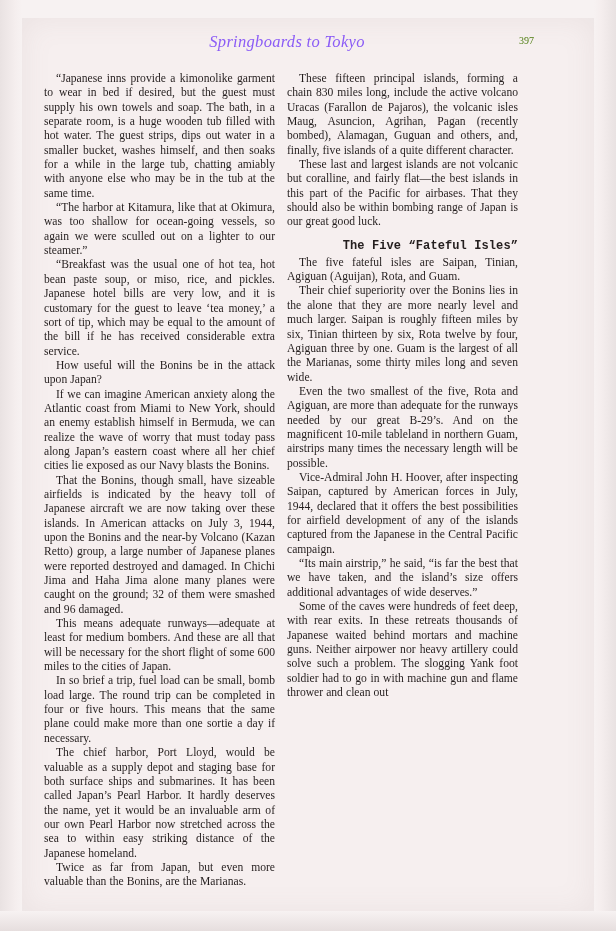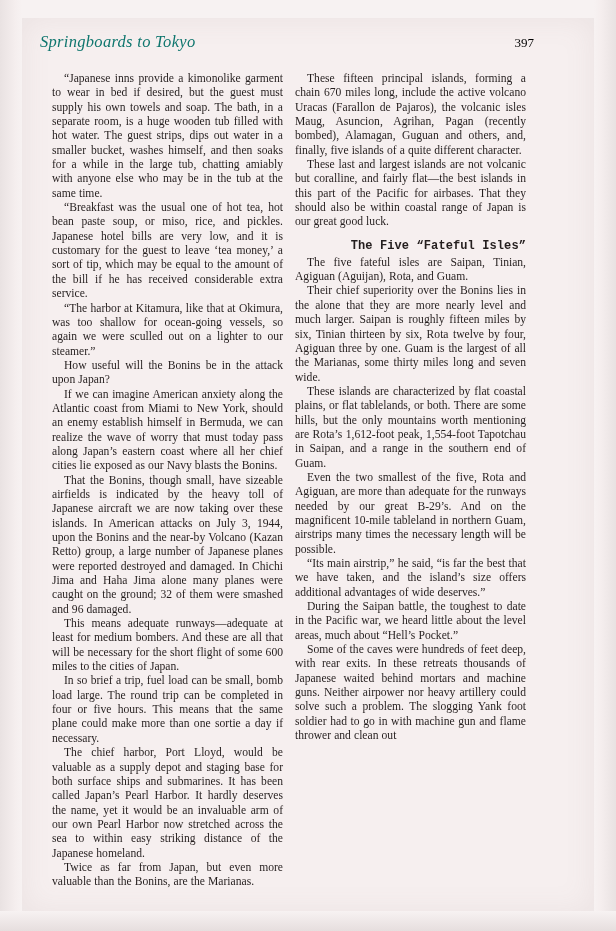--- a/index.html
+++ b/index.html
@@ -46,37 +46,38 @@
     left: 40px;
     top: 32px;
     width: 494px;
     height: 22px;
   }
   .header-title {
     position: absolute;
     left: 0;
     top: 0;
     width: 494px;
+    text-align: center;
     font-family: "Liberation Serif", serif;
     font-style: italic;
     font-size: 16.5px;
-    color: #0f766e;
+    color: #8b5cf6;
     letter-spacing: 0.3px;
   }
   .header-pageno {
     position: absolute;
     right: 0;
     top: 3px;
     font-family: "Liberation Serif", serif;
-    font-size: 13px;
-    color: #000000;
+    font-size: 10px;
+    color: #4d7c0f;
   }
   .columns {
     position: absolute;
-    left: 52px;
+    left: 44px;
     top: 72px;
     width: 486px;
     display: flex;
     gap: 12px;
   }
   .col {
     width: 231px;
   }
   p.para {
     margin: 0;
@@ -110,36 +111,35 @@
   <div class="edge-shadow-bottom"></div>
 
   <div class="header">
     <div class="header-title">Springboards to Tokyo</div>
     <div class="header-pageno">397</div>
   </div>
 
   <div class="columns">
     <div class="col" id="col-left">
         <p class="para">“Japanese inns provide a kimonolike garment to wear in bed if desired, but the guest must supply his own towels and soap. The bath, in a separate room, is a huge wooden tub filled with hot water. The guest strips, dips out water in a smaller bucket, washes himself, and then soaks for a while in the large tub, chatting amiably with anyone else who may be in the tub at the same time.</p>
+        <p class="para">“The harbor at Kitamura, like that at Okimura, was too shallow for ocean-going vessels, so again we were sculled out on a lighter to our steamer.”</p>
         <p class="para">“Breakfast was the usual one of hot tea, hot bean paste soup, or miso, rice, and pickles. Japanese hotel bills are very low, and it is customary for the guest to leave ‘tea money,’ a sort of tip, which may be equal to the amount of the bill if he has received considerable extra service.</p>
-        <p class="para">“The harbor at Kitamura, like that at Okimura, was too shallow for ocean-going vessels, so again we were sculled out on a lighter to our steamer.”</p>
         <p class="para">How useful will the Bonins be in the attack upon Japan?</p>
         <p class="para">If we can imagine American anxiety along the Atlantic coast from Miami to New York, should an enemy establish himself in Bermuda, we can realize the wave of worry that must today pass along Japan’s eastern coast where all her chief cities lie exposed as our Navy blasts the Bonins.</p>
         <p class="para">That the Bonins, though small, have sizeable airfields is indicated by the heavy toll of Japanese aircraft we are now taking over these islands.  In American attacks on July 3, 1944, upon the Bonins and the near-by Volcano (Kazan Retto) group, a large number of Japanese planes were reported destroyed and damaged.  In Chichi Jima and Haha Jima alone many planes were caught on the ground; 32 of them were smashed and 96 damaged.</p>
         <p class="para">This means adequate runways—adequate at least for medium bombers.  And these are all that will be necessary for the short flight of some 600 miles to the cities of Japan.</p>
         <p class="para">In so brief a trip, fuel load can be small, bomb load large.  The round trip can be completed in four or five hours.  This means that the same plane could make more than one sortie a day if necessary.</p>
         <p class="para">The chief harbor, Port Lloyd, would be valuable as a supply depot and staging base for both surface ships and submarines.  It has been called Japan’s Pearl Harbor.  It hardly deserves the name, yet it would be an invaluable arm of our own Pearl Harbor now stretched across the sea to within easy striking distance of the Japanese homeland.</p>
         <p class="para">Twice as far from Japan, but even more valuable than the Bonins, are the Marianas.</p>
       </div>
     <div class="col" id="col-right">
-        <p class="para">These fifteen principal islands, forming a chain 670 miles long, include the active volcano Uracas (Farallon de Pajaros), the volcanic isles Maug, Asuncion, Agrihan, Pagan (recently bombed), Alamagan, Guguan and others, and, finally, five islands of a quite different character.</p>
-        <p class="para">These last and largest islands are not volcanic but coralline, and fairly flat—the best islands in this part of the Pacific for airbases.  That they should also be within coastal range of Japan is our great good luck.</p>
+        <p class="para">These fifteen principal islands, forming a chain 830 miles long, include the active volcano Uracas (Farallon de Pajaros), the volcanic isles Maug, Asuncion, Agrihan, Pagan (recently bombed), Alamagan, Guguan and others, and, finally, five islands of a quite different character.</p>
+        <p class="para">These last and largest islands are not volcanic but coralline, and fairly flat—the best islands in this part of the Pacific for airbases.  That they should also be within bombing range of Japan is our great good luck.</p>
         <h2 class="subhead">The Five “Fateful Isles”</h2>
         <p class="para">The five fateful isles are Saipan, Tinian, Agiguan (Aguijan), Rota, and Guam.</p>
         <p class="para">Their chief superiority over the Bonins lies in the alone that they are more nearly level and much larger.  Saipan is roughly fifteen miles by six, Tinian thirteen by six, Rota twelve by four, Agiguan three by one.  Guam is the largest of all the Marianas, some thirty miles long and seven wide.</p>
-        <p class="para">These islands are characterized by flat coastal plains, or flat tablelands, or both.  There are some hills, but the only mountains worth mentioning are Rota’s 1,612-foot peak, 1,554-foot Tapotchau in Saipan, and a range in the southern end of Guam.</p>
         <p class="para">Even the two smallest of the five, Rota and Agiguan, are more than adequate for the runways needed by our great B-29’s.  And on the magnificent 10-mile tableland in northern Guam, airstrips many times the necessary length will be possible.</p>
+        <p class="para">Vice-Admiral John H. Hoover, after inspecting Saipan, captured by American forces in July, 1944, declared that it offers the best possibilities for airfield development of any of the islands captured from the Japanese in the Central Pacific campaign.</p>
         <p class="para">“Its main airstrip,” he said, “is far the best that we have taken, and the island’s size offers additional advantages of wide deserves.”</p>
-        <p class="para">During the Saipan battle, the toughest to date in the Pacific war, we heard little about the level areas, much about “Hell’s Pocket.”</p>
         <p class="para">Some of the caves were hundreds of feet deep, with rear exits.  In these retreats thousands of Japanese waited behind mortars and machine guns.  Neither airpower nor heavy artillery could solve such a problem.  The slogging Yank foot soldier had to go in with machine gun and flame thrower and clean out</p>
       </div>
   </div>
 </div>
 
 </body></html>

